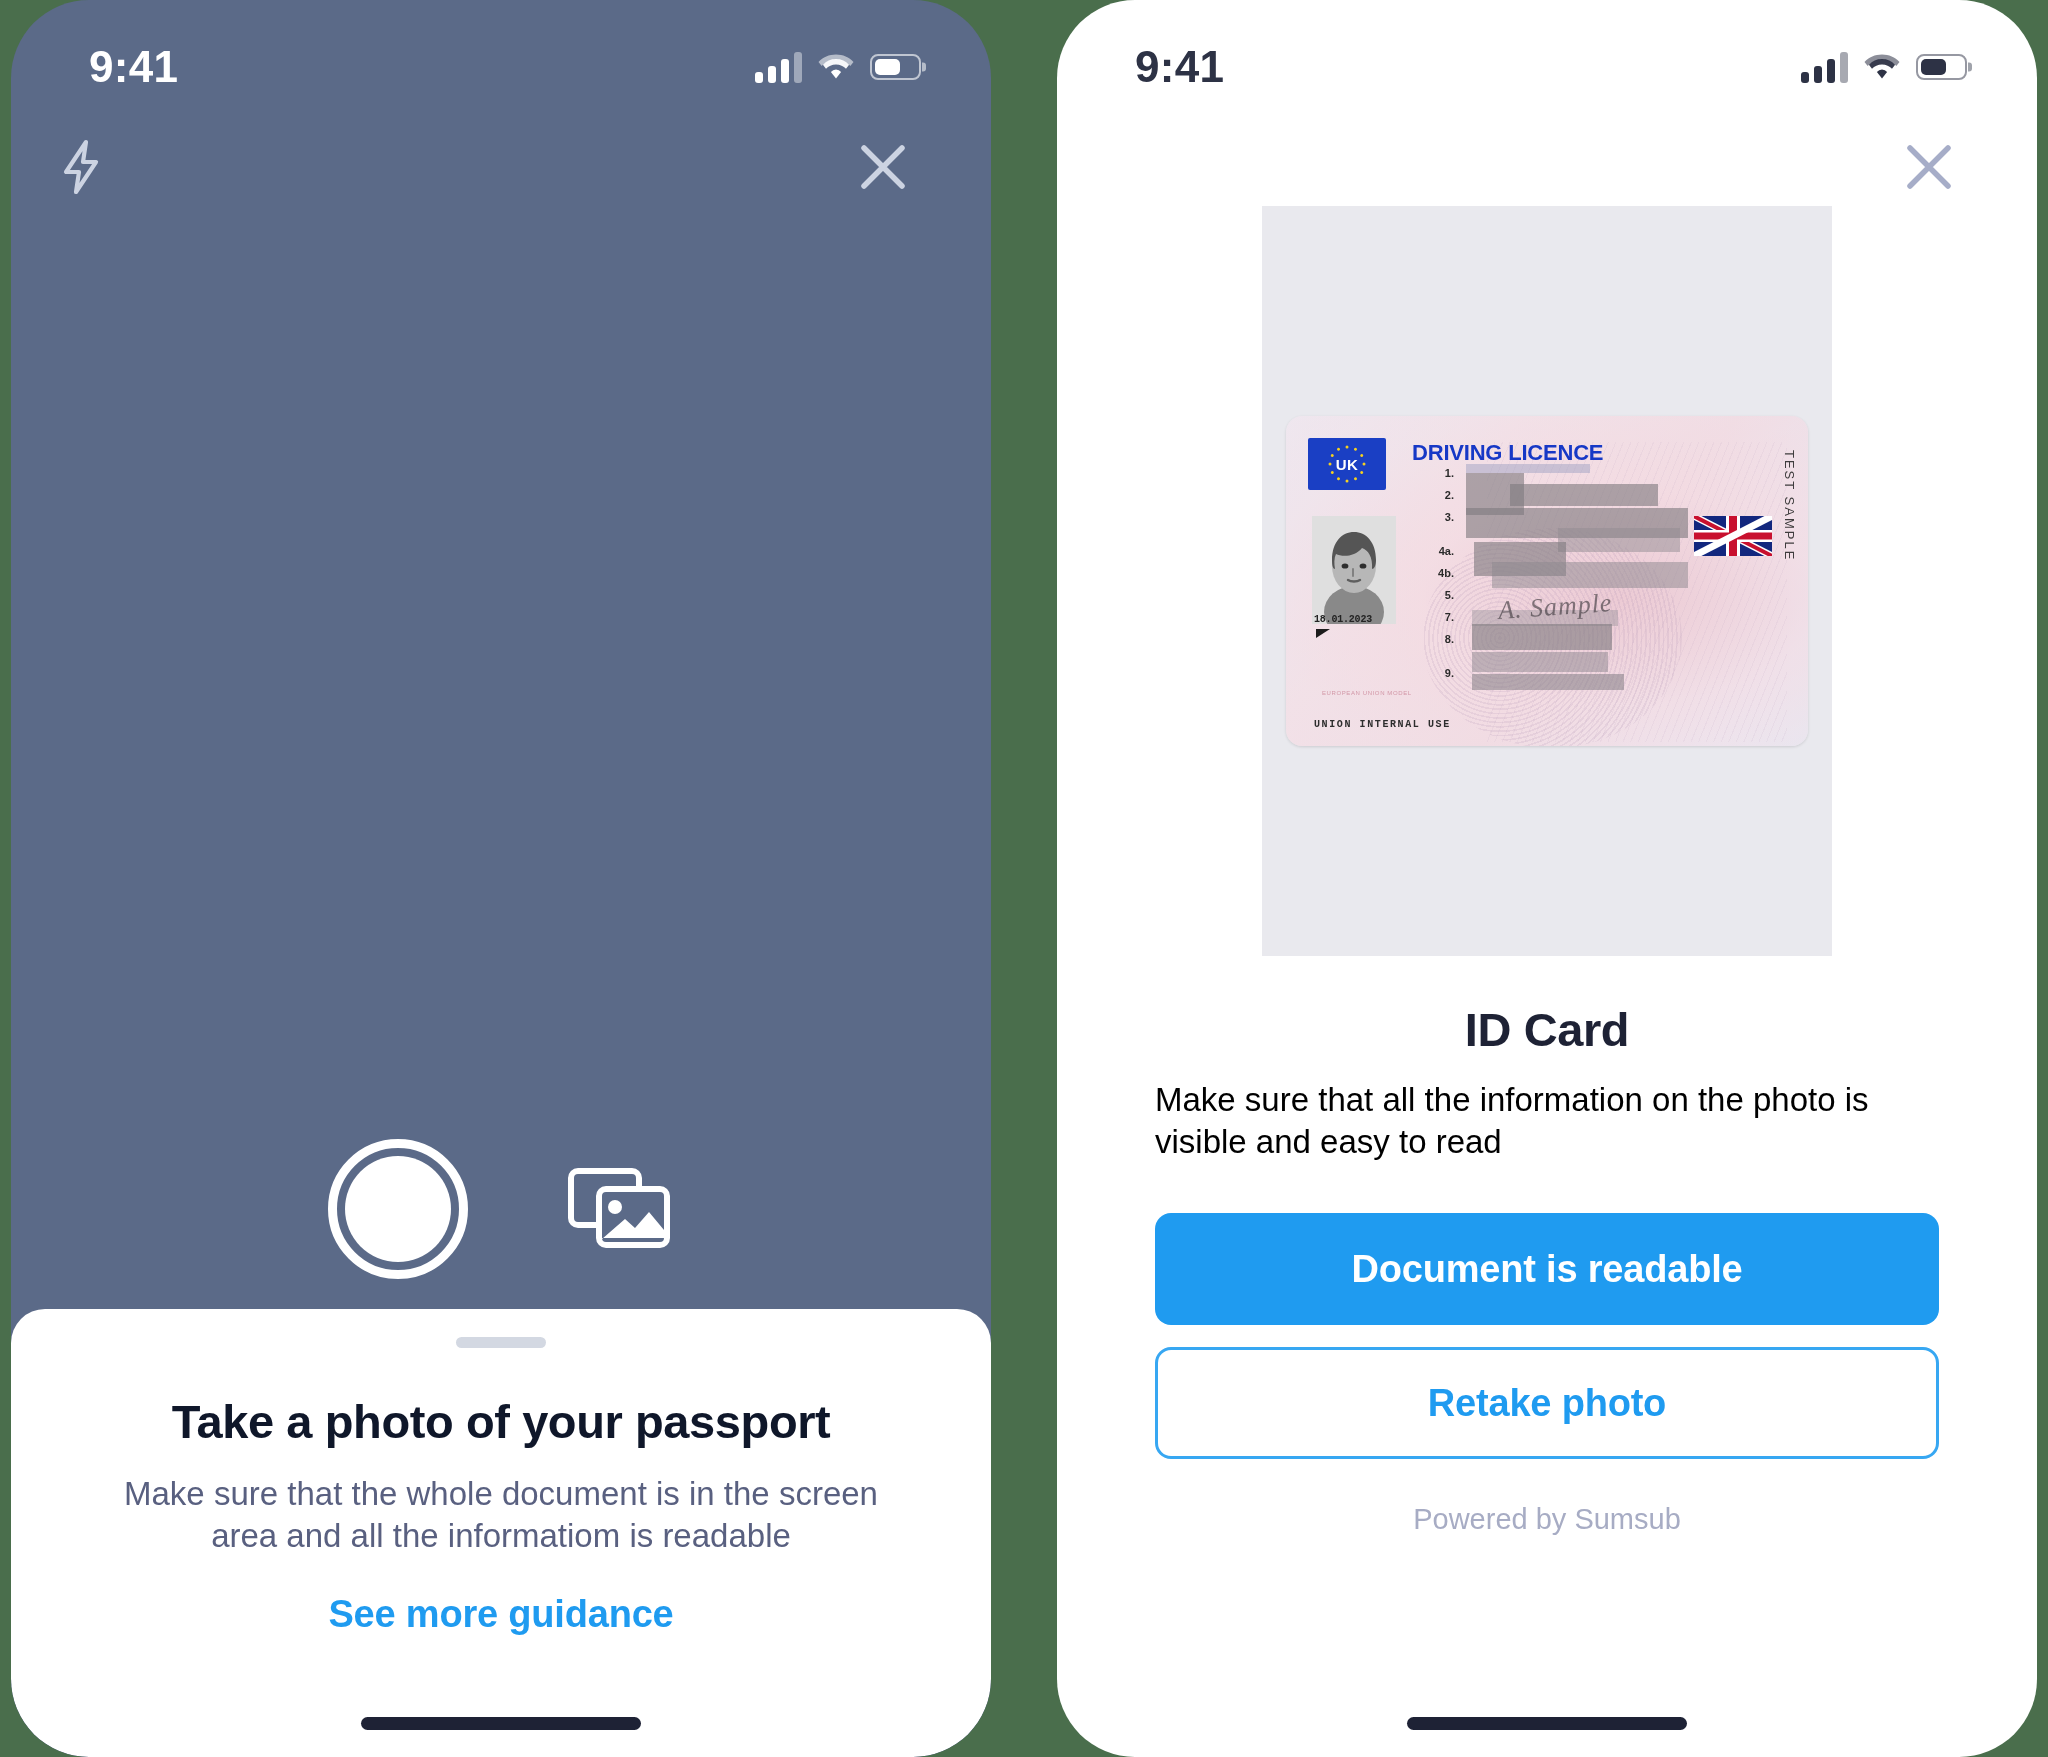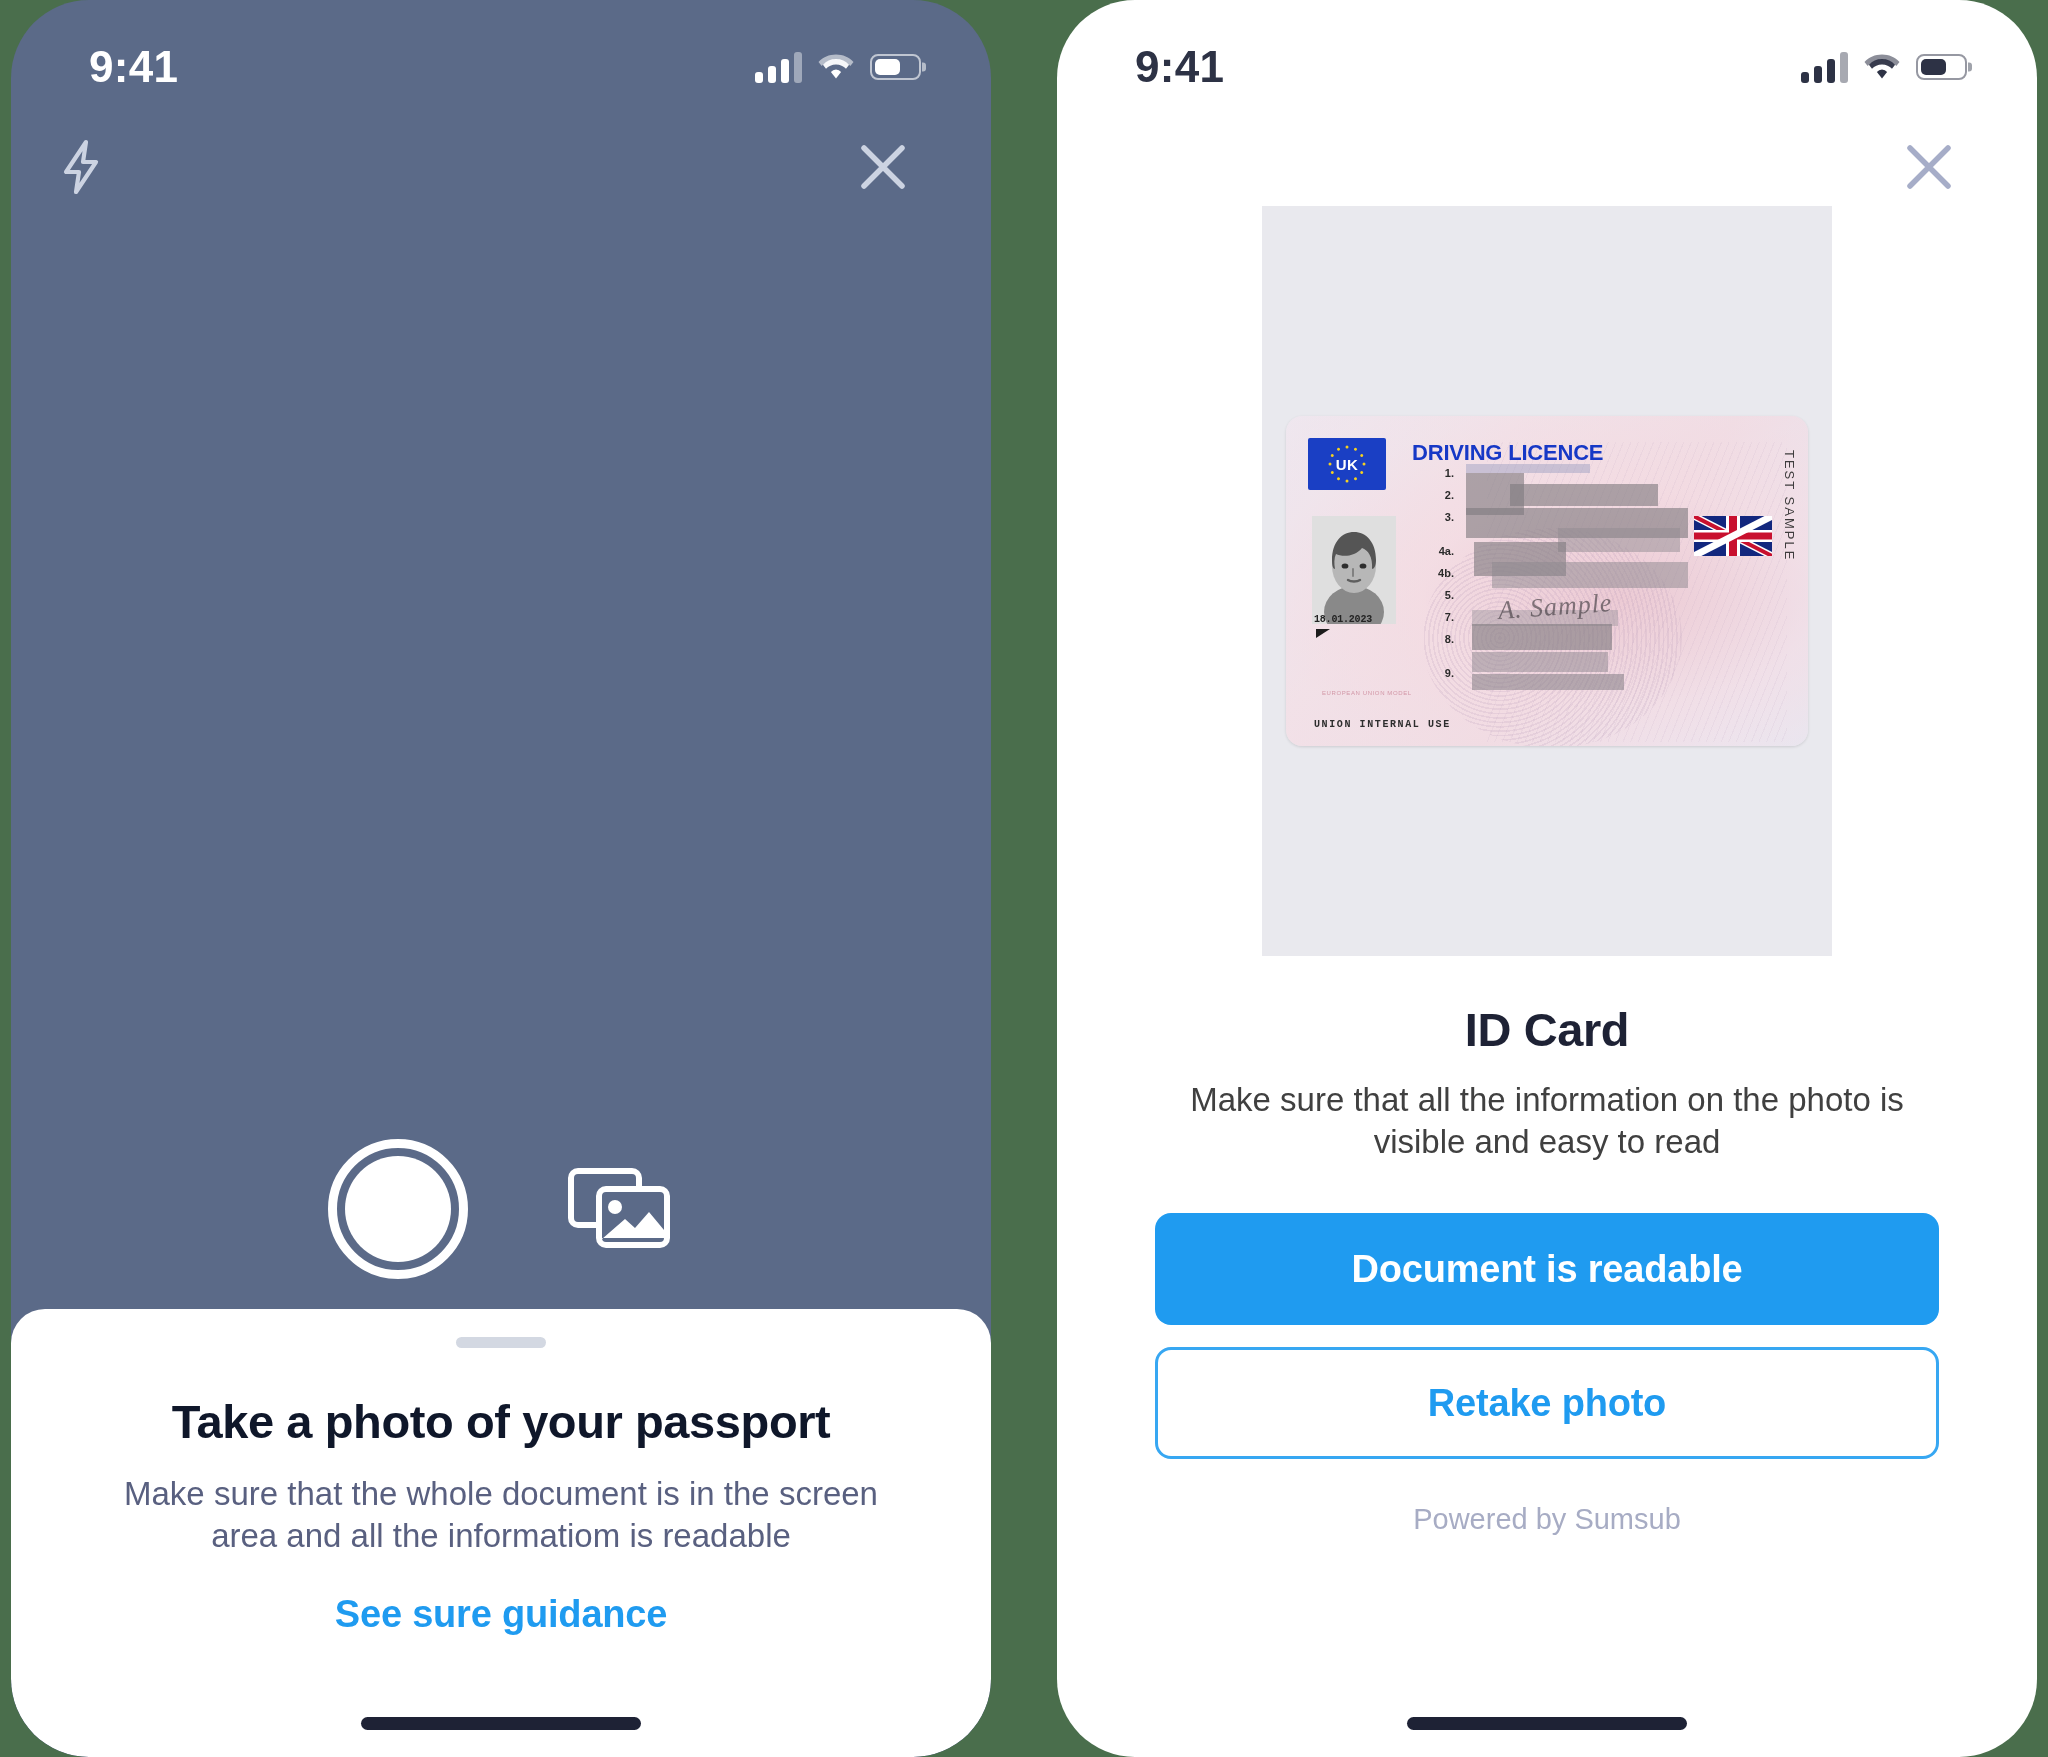--- a/index.html
+++ b/index.html
@@ -447,22 +447,22 @@
     font-size: 47px;
     font-weight: 700;
     color: #1e2235;
     letter-spacing: -0.4px;
     text-align: center;
     margin-bottom: 22px;
   }
   .doc-sub {
     font-size: 33px;
     line-height: 1.28;
-    color: #404040;
-    text-align: center;
+    color: #000000;
+    text-align: left;
     max-width: 840px;
     margin: 0 auto 50px;
   }
   .btn {
     width: 100%;
     height: 112px;
     border-radius: 16px;
     font-size: 38px;
     font-weight: 700;
     letter-spacing: -0.2px;
@@ -541,21 +541,21 @@
           <circle cx="48" cy="42" r="7" fill="#ffffff"></circle>
           <path d="M35 74 58 54l10 9 14-16 15 18v8H35Z" fill="#ffffff"></path>
         </svg>
       </button>
     </div>
 
     <div class="sheet">
       <div class="grabber"></div>
       <div class="sheet-title">Take a photo of your passport</div>
       <div class="sheet-sub">Make sure that the whole document is in the screen area and all the informatiom is readable</div>
-      <div class="sheet-link">See sure guidance</div>
+      <div class="sheet-link">See more guidance</div>
     </div>
 
     <div class="home-indicator"></div>
   </div>
 
   <div class="phone phone--review">
 
     <div class="statusbar dark">
       <div class="status-time">9:41</div>
       <div class="status-icons">

